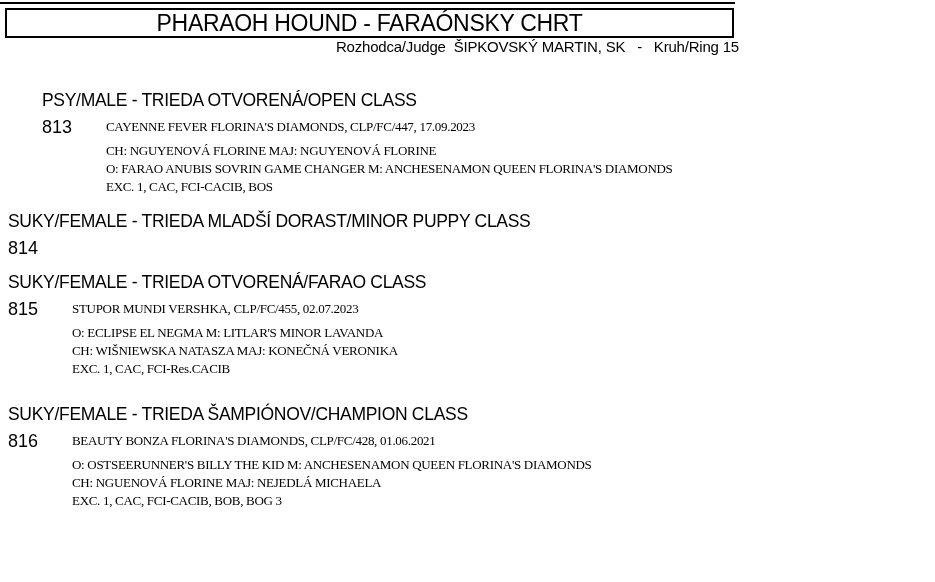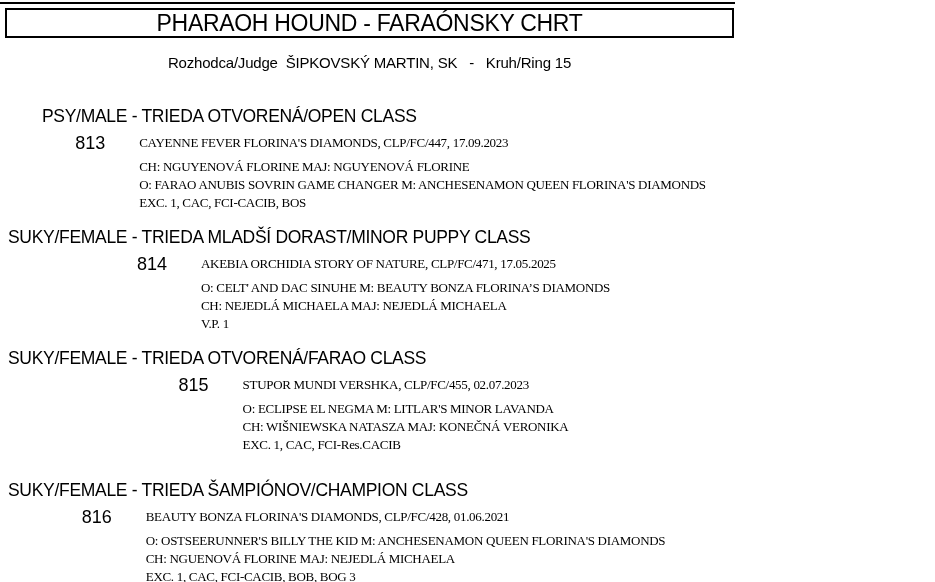--- a/index.html
+++ b/index.html
@@ -21,38 +21,38 @@
     border: 2px solid #000000;
     margin: 4px 5px 0 5px;
     height: 26px;
     display: flex;
     align-items: center;
     justify-content: center;
     font-size: 23px;
     letter-spacing: -0.3px;
   }
   .judge-line {
-    margin-top: 16px;
-    text-align: center;
+    margin-top: 0;
+    text-align: right;
     font-size: 15px;
     line-height: 18px;
     white-space: pre;
     letter-spacing: -0.2px;
   }
   .section { margin-top: 14px; }
   .section.first-section { margin-top: 33px; padding-left: 34px; }
   .section.extra-gap { margin-top: 25px; }
   .class-header {
     margin-left: 8px;
     font-size: 17.5px;
     line-height: 22px;
     letter-spacing: -0.3px;
     white-space: nowrap;
   }
-  .entry { display: flex; margin-top: 7px; justify-content: center; }
+  .entry { display: flex; margin-top: 7px; }
   .entry-number {
     flex: 0 0 72px;
     box-sizing: border-box;
     padding-left: 8px;
     font-size: 18px;
     line-height: 18px;
   }
   .entry-body {
     font-size: 13px;
     line-height: 18px;
@@ -86,26 +86,20 @@
         <div class="detail-line">O: FARAO ANUBIS SOVRIN GAME CHANGER M: ANCHESENAMON QUEEN FLORINA'S DIAMONDS</div>
         <div class="detail-line result-line">EXC. 1, CAC, FCI-CACIB, BOS</div>
       </div>
     </div>
   </div>
 
   <div class="section">
     <div class="class-header">SUKY/FEMALE - TRIEDA MLADŠÍ DORAST/MINOR PUPPY CLASS</div>
     <div class="entry">
       <div class="entry-number">814</div>
-      <div class="entry-body">
-        <div class="entry-name">AKEBIA ORCHIDIA STORY OF NATURE, CLP/FC/471, 17.05.2025</div>
-        <div class="detail-line">O: CELT' AND DAC SINUHE M: BEAUTY BONZA FLORINA’S DIAMONDS</div>
-        <div class="detail-line">CH: NEJEDLÁ MICHAELA MAJ: NEJEDLÁ MICHAELA</div>
-        <div class="detail-line result-line">V.P. 1</div>
-      </div>
     </div>
   </div>
 
   <div class="section">
     <div class="class-header">SUKY/FEMALE - TRIEDA OTVORENÁ/FARAO CLASS</div>
     <div class="entry">
       <div class="entry-number">815</div>
       <div class="entry-body">
         <div class="entry-name">STUPOR MUNDI VERSHKA, CLP/FC/455, 02.07.2023</div>
         <div class="detail-line">O: ECLIPSE EL NEGMA M: LITLAR'S MINOR LAVANDA</div>

